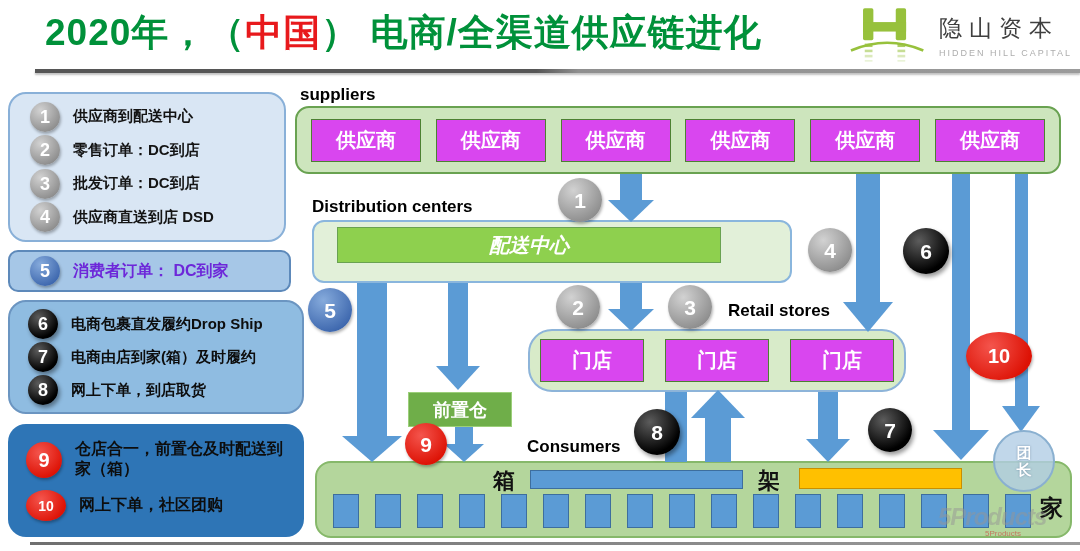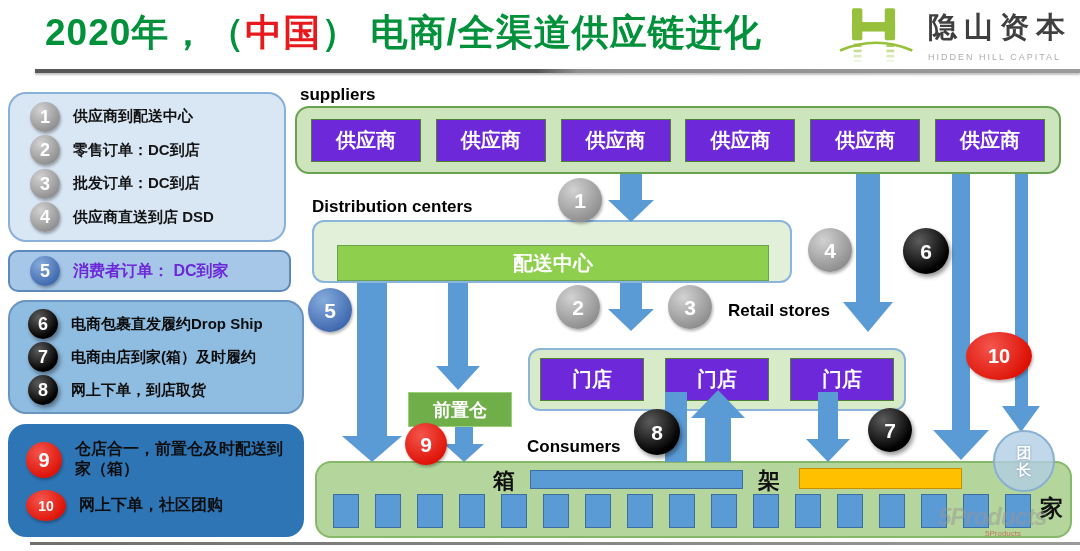--- a/index.html
+++ b/index.html
@@ -9,21 +9,21 @@
 
   
   .title{position:absolute;left:45px;top:8px;font-size:37px;font-weight:800;letter-spacing:1px;white-space:nowrap;}
   .t-green{color:#00913a;} .t-red{color:#e8191c;}
   .hrule{position:absolute;left:35px;top:69px;width:1045px;height:4px;
          background:linear-gradient(to right,#565656 0%,#565656 48%,#8f8f8f 52%,#9b9b9b 100%);
          box-shadow:0 2px 2px rgba(120,120,120,.45);}
   .brule{position:absolute;left:30px;top:542px;width:1050px;height:3px;
          background:linear-gradient(to right,#6f6f6f,#9b9b9b);}
   .logo{position:absolute;right:8px;top:4px;display:flex;align-items:center;gap:12px;}
-  .logo-name{font-size:29px;color:#3f3f3f;letter-spacing:7px;font-weight:700;}
+  .logo-name{font-size:23px;color:#3f3f3f;letter-spacing:7px;font-weight:400;}
   .logo-sub{font-size:9px;color:#adadad;letter-spacing:2px;margin-top:4px;}
 
   
   .lbox{position:absolute;display:flex;flex-direction:column;justify-content:space-evenly;box-sizing:border-box;}
   .lbox1{left:8px;top:92px;width:278px;height:150px;background:#d9e6f4;border:2px solid #89b0d8;border-radius:18px;padding:4px 8px;}
   .lbox2{left:8px;top:250px;width:283px;height:42px;background:#a6c7e7;border:2px solid #5d89ba;border-radius:10px;padding:0 8px;}
   .lbox3{left:8px;top:300px;width:296px;height:114px;background:#8fbce1;border:2px solid #6b95c1;border-radius:18px;padding:4px 6px;}
   .lbox4{left:8px;top:424px;width:296px;height:113px;background:#2e75b6;border-radius:18px;padding:6px 6px;}
   .lrow{display:flex;align-items:center;gap:13px;padding-left:12px;}
   .ltext{font-size:15px;font-weight:600;color:#141414;white-space:nowrap;}
@@ -37,21 +37,21 @@
   .badge.pos{position:absolute;z-index:7;}
   .badge.inline{position:relative;flex:0 0 auto;}
   .b-gray {background:radial-gradient(circle at 35% 28%,#d2d2d2,#8e8e8e 76%);box-shadow:1px 2px 3px rgba(0,0,0,.3);}
   .b-blue {background:radial-gradient(circle at 35% 28%,#86abdc,#3c66ad 78%);box-shadow:1px 2px 3px rgba(0,0,0,.3);}
   .b-black{background:radial-gradient(circle at 35% 28%,#5c5c5c,#000 70%);box-shadow:2px 3px 4px rgba(0,0,0,.4);}
   .b-red  {background:radial-gradient(circle at 38% 30%,#f4554d,#dd1205 75%);box-shadow:1px 2px 3px rgba(0,0,0,.3);}
 
   
   .seclabel{position:absolute;font-size:17px;font-weight:700;color:#000;z-index:3;}
   .container{position:absolute;box-sizing:border-box;z-index:1;}
-  .gbox{background:#6d28d9;border:1px solid #4d8033;color:#fff;font-weight:700;
+  .gbox{background:#d946ef;border:1px solid #4d8033;color:#fff;font-weight:700;
         display:flex;align-items:center;justify-content:center;box-sizing:border-box;}
   .shaft{position:absolute;background:#5b9bd5;z-index:4;}
   .ahead{position:absolute;width:0;height:0;border-style:solid;z-index:4;}
   .ahead.down{border-color:#5b9bd5 transparent transparent transparent;}
   .ahead.up{border-color:transparent transparent #5b9bd5 transparent;}
   .sq{width:26px;height:34px;background:#5b9bd5;border:1px solid #3d6e9e;box-sizing:border-box;flex:0 0 auto;}
   .bar{position:absolute;box-sizing:border-box;z-index:2;}
   .cn-label{position:absolute;font-size:22px;font-weight:700;color:#111;z-index:3;}
   .leader{position:absolute;left:993px;top:430px;width:62px;height:62px;border-radius:50%;
           background:rgba(178,205,229,.8);border:2px solid #8ab0d0;z-index:5;
@@ -158,42 +158,42 @@
     <div class="gbox" style="width:110px;height:43px;font-size:20px;">供应商</div>
     <div class="gbox" style="width:110px;height:43px;font-size:20px;">供应商</div>
   </div>
 
   <div class="shaft" style="left:620px;top:174px;width:22px;height:27px;"></div>
   <div class="ahead down" style="left:608px;top:200px;border-width:22px 23px 0 23px;"></div>
   <div class="badge pos b-gray" style="left:558px;top:178px;width:44px;height:44px;">1</div>
 
   <div class="seclabel" style="left:312px;top:197px;">Distribution centers</div>
   <div class="container" style="left:312px;top:220px;width:480px;height:63px;background:#e2f0d9;border:2px solid #8ab6dd;border-radius:12px;">
-    <div class="gbox" style="position:absolute;left:23px;top:23px;width:432px;height:36px;font-size:20px;background:#8ed04e;border:1px solid #69a251;">配送中心</div>
+    <div class="gbox" style="position:absolute;left:23px;top:5px;width:384px;height:36px;font-size:20px;background:#8ed04e;border:1px solid #69a251;font-style:italic;">配送中心</div>
   </div>
 
   <div class="shaft" style="left:357px;top:283px;width:30px;height:153px;"></div>
   <div class="ahead down" style="left:342px;top:436px;border-width:26px 30px 0 30px;"></div>
   <div class="badge pos b-blue" style="left:308px;top:288px;width:44px;height:44px;">5</div>
 
   <div class="shaft" style="left:448px;top:283px;width:20px;height:84px;"></div>
   <div class="ahead down" style="left:436px;top:366px;border-width:24px 22px 0 22px;"></div>
 
   <div class="shaft" style="left:620px;top:283px;width:22px;height:27px;"></div>
   <div class="ahead down" style="left:608px;top:309px;border-width:22px 23px 0 23px;"></div>
   <div class="badge pos b-gray" style="left:556px;top:285px;width:44px;height:44px;">2</div>
   <div class="badge pos b-gray" style="left:668px;top:285px;width:44px;height:44px;">3</div>
 
   <div class="gbox" style="position:absolute;left:408px;top:392px;width:104px;height:35px;font-size:18px;background:#6fae49;border:1px solid #9ccf7a;z-index:3;">前置仓</div>
   <div class="shaft" style="left:455px;top:427px;width:18px;height:18px;"></div>
   <div class="ahead down" style="left:444px;top:444px;border-width:18px 20px 0 20px;"></div>
   <div class="badge pos b-red" style="left:405px;top:423px;width:42px;height:42px;">9</div>
 
   <div class="seclabel" style="left:728px;top:301px;">Retail stores</div>
-  <div class="container" style="left:528px;top:329px;width:378px;height:63px;background:#d8ebc9;border:2px solid #8db4d9;border-radius:12px;display:flex;align-items:center;justify-content:space-between;padding:0 10px;margin-top:19px;">
+  <div class="container" style="left:528px;top:329px;width:378px;height:63px;background:#d8ebc9;border:2px solid #8db4d9;border-radius:24px;display:flex;align-items:center;justify-content:space-between;padding:0 10px;">
     <div class="gbox" style="width:104px;height:43px;font-size:20px;">门店</div>
     <div class="gbox" style="width:104px;height:43px;font-size:20px;">门店</div>
     <div class="gbox" style="width:104px;height:43px;font-size:20px;">门店</div>
   </div>
 
   <div class="shaft" style="left:856px;top:174px;width:24px;height:130px;"></div>
   <div class="ahead down" style="left:843px;top:302px;border-width:30px 25px 0 25px;"></div>
   <div class="badge pos b-gray" style="left:808px;top:228px;width:44px;height:44px;">4</div>
 
   <div class="shaft" style="left:952px;top:174px;width:18px;height:258px;"></div>

